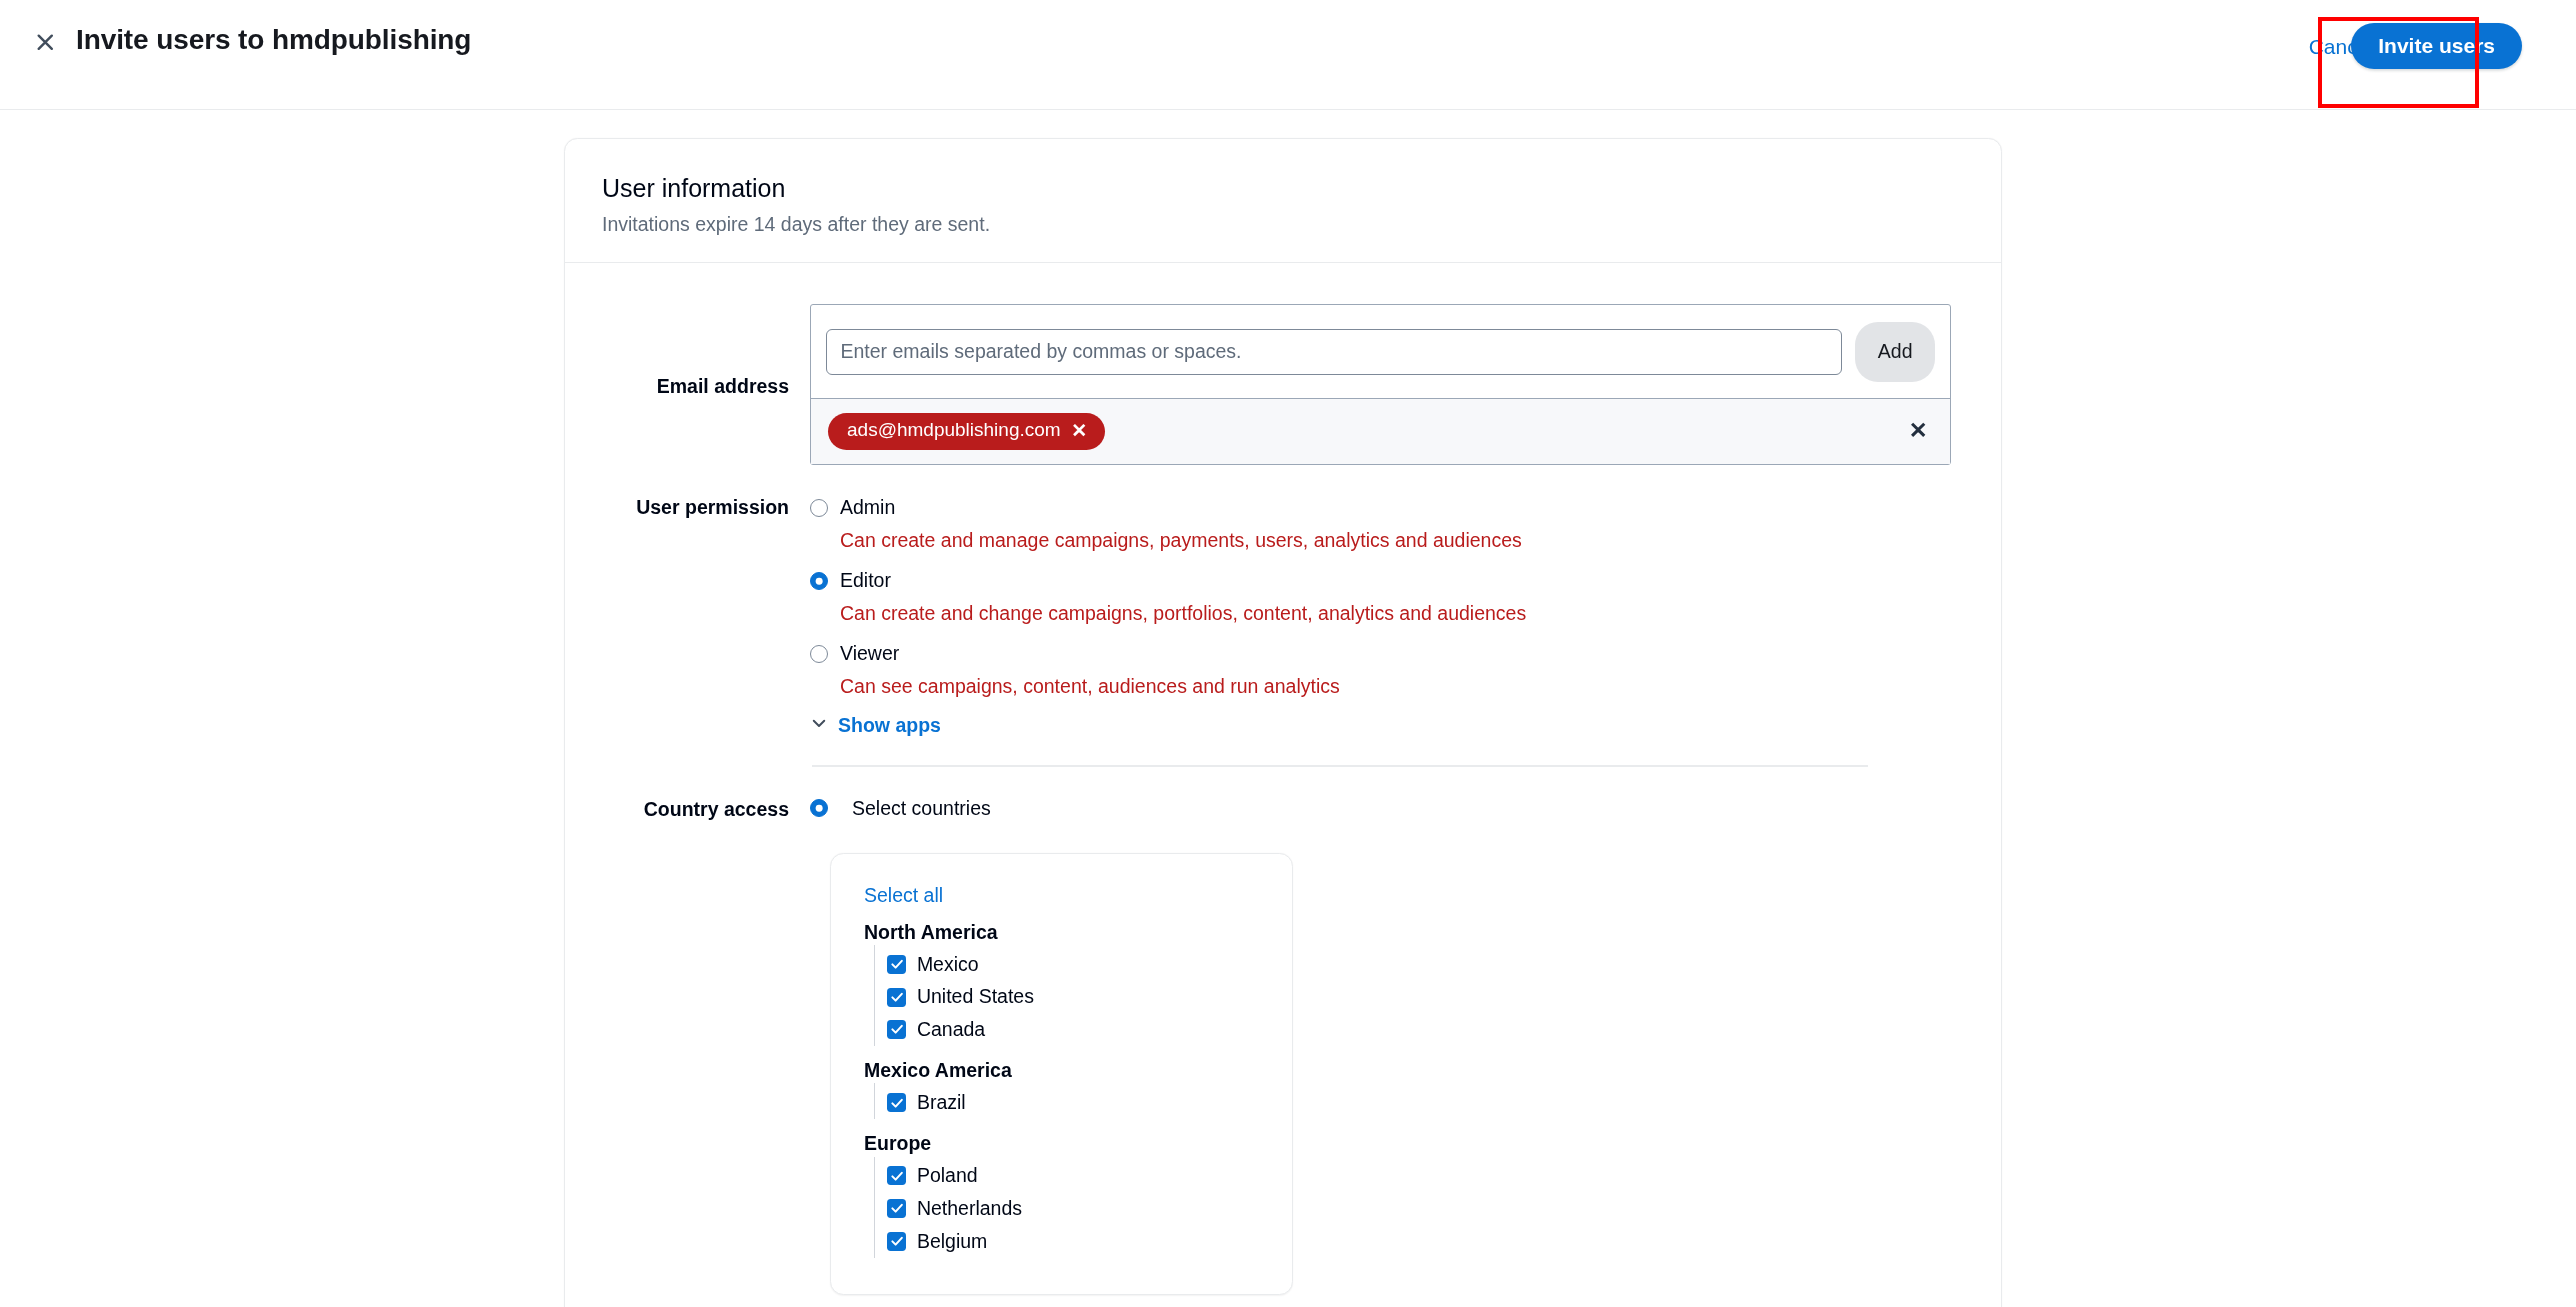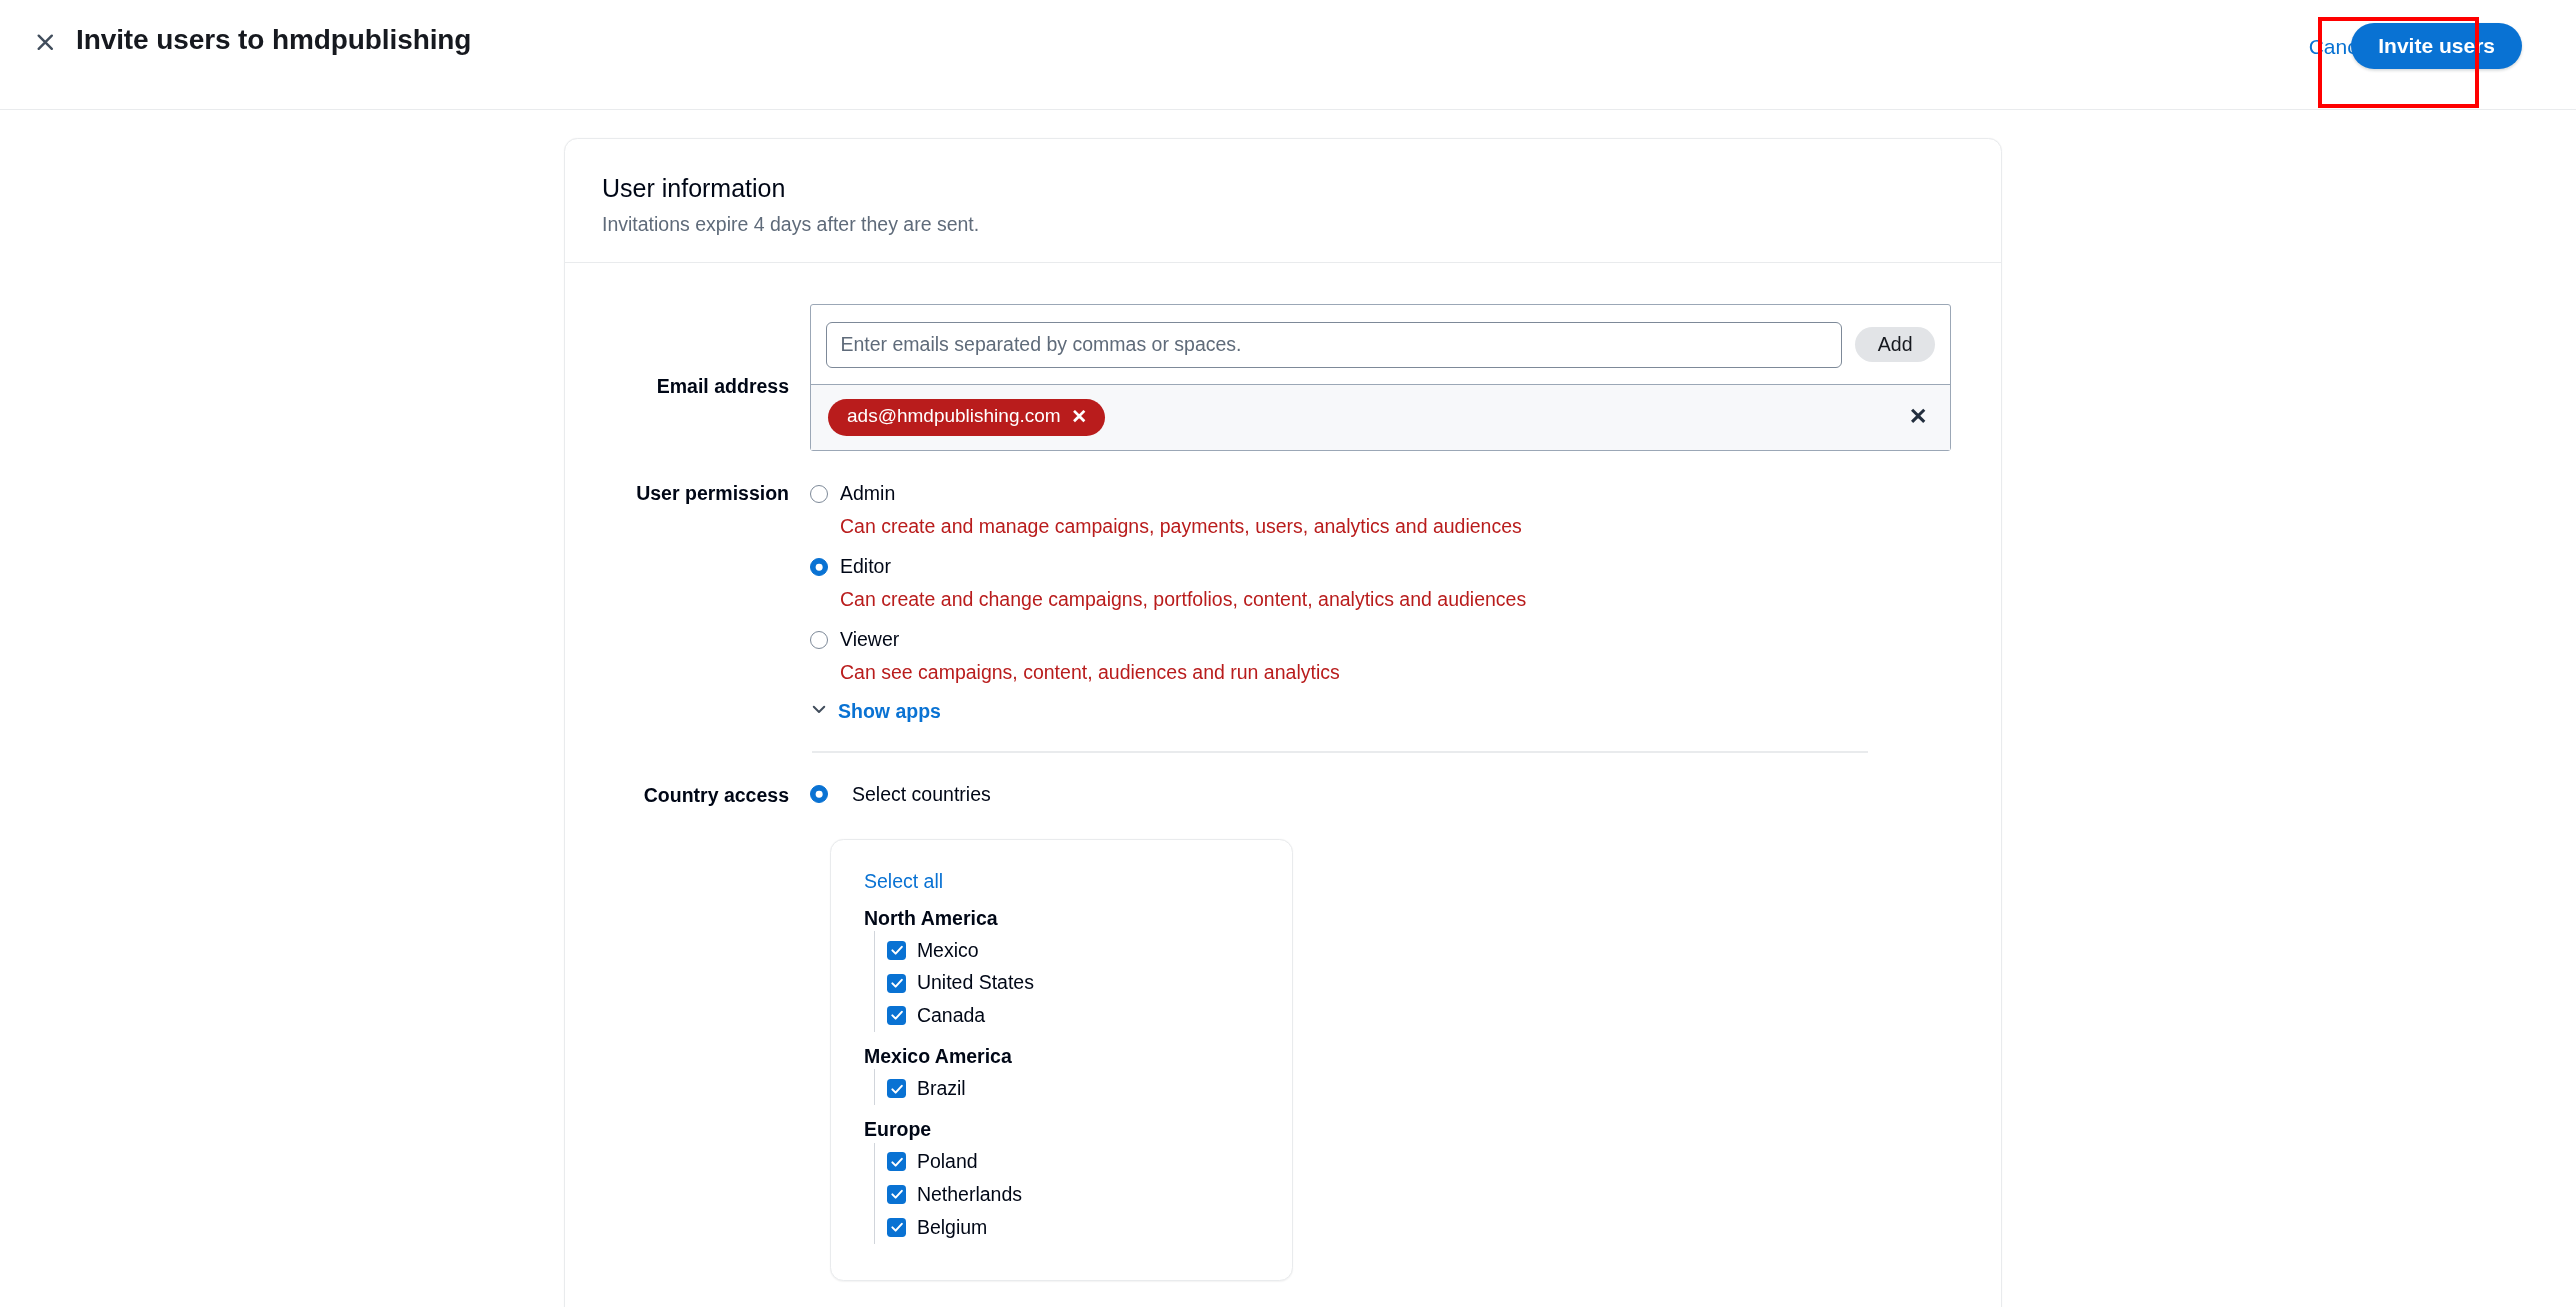--- a/index.html
+++ b/index.html
@@ -116,21 +116,21 @@
     padding: 0 13.5px;
     font-family: "Liberation Sans", sans-serif;
     font-size: 19.5px;
     color: #000716;
     background: #ffffff;
     outline: none;
   }
   .email-input::placeholder { color: #5f6b7a; }
   .add-btn {
     flex: 0 0 auto;
-    height: 35px; padding: 0 22.5px;
+    height: 60px; padding: 0 22.5px;
     background: #e2e4e7;
     border: none; border-radius: 23px;
     font-family: "Liberation Sans", sans-serif;
     font-size: 19.5px; font-weight: 400;
     color: #16191f;
     cursor: pointer;
     display: flex; align-items: center; justify-content: center;
   }
   .chip-row {
     display: flex; align-items: center;
@@ -259,21 +259,21 @@
   <div class="page-title">Invite users to hmdpublishing</div>
   <div class="cancel-link">Cancel</div>
   <button class="invite-btn">Invite users</button>
 </div>
 <div class="annot-box"></div>
 
 <div class="card">
 
   <div class="card-head">
     <div class="card-title">User information</div>
-    <div class="card-sub">Invitations expire 4 days after they are sent.</div>
+    <div class="card-sub">Invitations expire 14 days after they are sent.</div>
   </div>
 
   <div class="card-body">
 
     <div class="row row-email">
       <div class="flabel flabel-email">Email address</div>
       <div class="fcontrol">
         <div class="email-box">
           <div class="email-input-row">
             <input class="email-input" type="text" placeholder="Enter emails separated by commas or spaces." style="">

